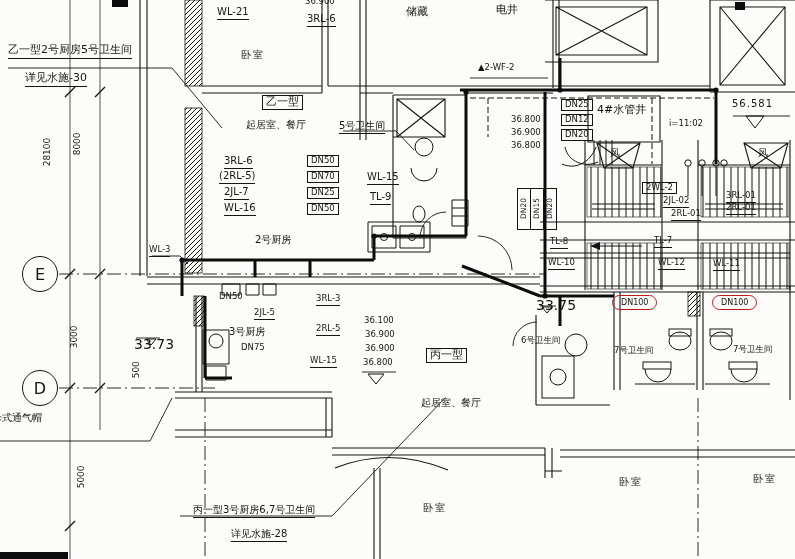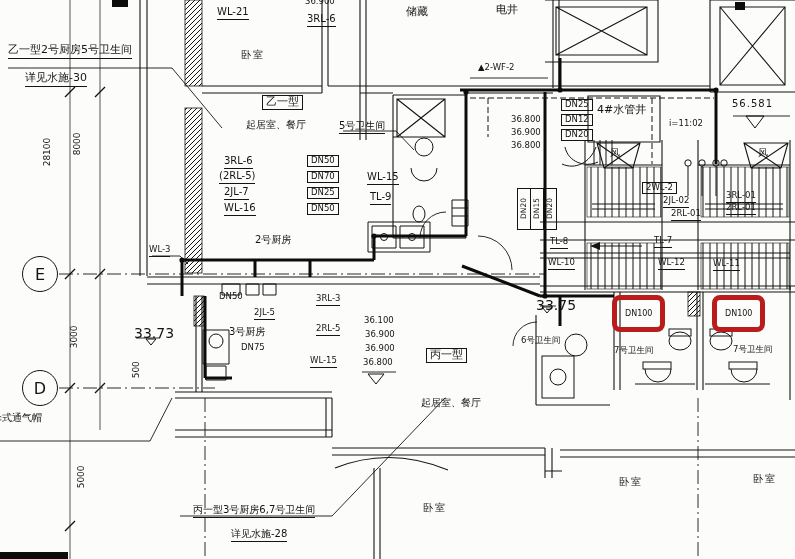--- a/index.html
+++ b/index.html
@@ -7,21 +7,21 @@
          font-family:"DejaVu Sans",sans-serif;color:#141414;}
   svg{position:absolute;left:0;top:0;}
   .lb{position:absolute;font-size:10px;line-height:1.15;white-space:nowrap;color:#141414;}
   .u{border-bottom:1px solid #141414;padding-bottom:1px;}
   .bx{border:1px solid #141414;padding:0 3px;background:transparent;}
   .sm{font-size:8.5px;}
   .xs{font-size:14px;}
   .f11{font-size:11px;}
   .f12{font-size:10px;letter-spacing:2px;}
   .rot{transform:rotate(-90deg);transform-origin:0 100%;font-size:9px;}
-  .pill{position:absolute;border:5px solid #b91c1c;border-radius:8px;padding:9px 8px;
+  .pill{position:absolute;border:1px solid #b91c1c;border-radius:8px;padding:2px 8px;
         font-size:8px;background:transparent;}
   .vbx{position:absolute;border:1px solid #141414;width:12px;height:40px;
        writing-mode:vertical-rl;transform:rotate(180deg);font-size:7.5px;
        text-align:center;line-height:12px;}
   .bub{position:absolute;width:34px;height:34px;border:1.6px solid #141414;border-radius:50%;
        display:flex;align-items:center;justify-content:center;font-size:16px;background:#fcfcfa;}
 </style>
 </head>
 <body>
 
@@ -246,15 +246,15 @@
 <div class="lb sm" style="left:305px;top:-3px">36.900</div>
 <div class="lb sm" style="left:511px;top:115px">36.800</div>
 <div class="lb sm" style="left:511px;top:128px">36.900</div>
 <div class="lb sm" style="left:511px;top:141px">36.800</div>
 <div class="lb f12" style="left:732px;top:98px;letter-spacing:1px">56.581</div>
 <div class="lb sm" style="left:364px;top:316px">36.100</div>
 <div class="lb sm" style="left:365px;top:330px">36.900</div>
 <div class="lb sm" style="left:365px;top:344px">36.900</div>
 <div class="lb sm" style="left:363px;top:358px">36.800</div>
 <div class="lb xs" style="left:536px;top:297px">33.75</div>
-<div class="lb xs" style="left:134px;top:325px">33.73</div>
+<div class="lb xs" style="left:134px;top:336px">33.73</div>
 
 </div>
 
 </body></html>

